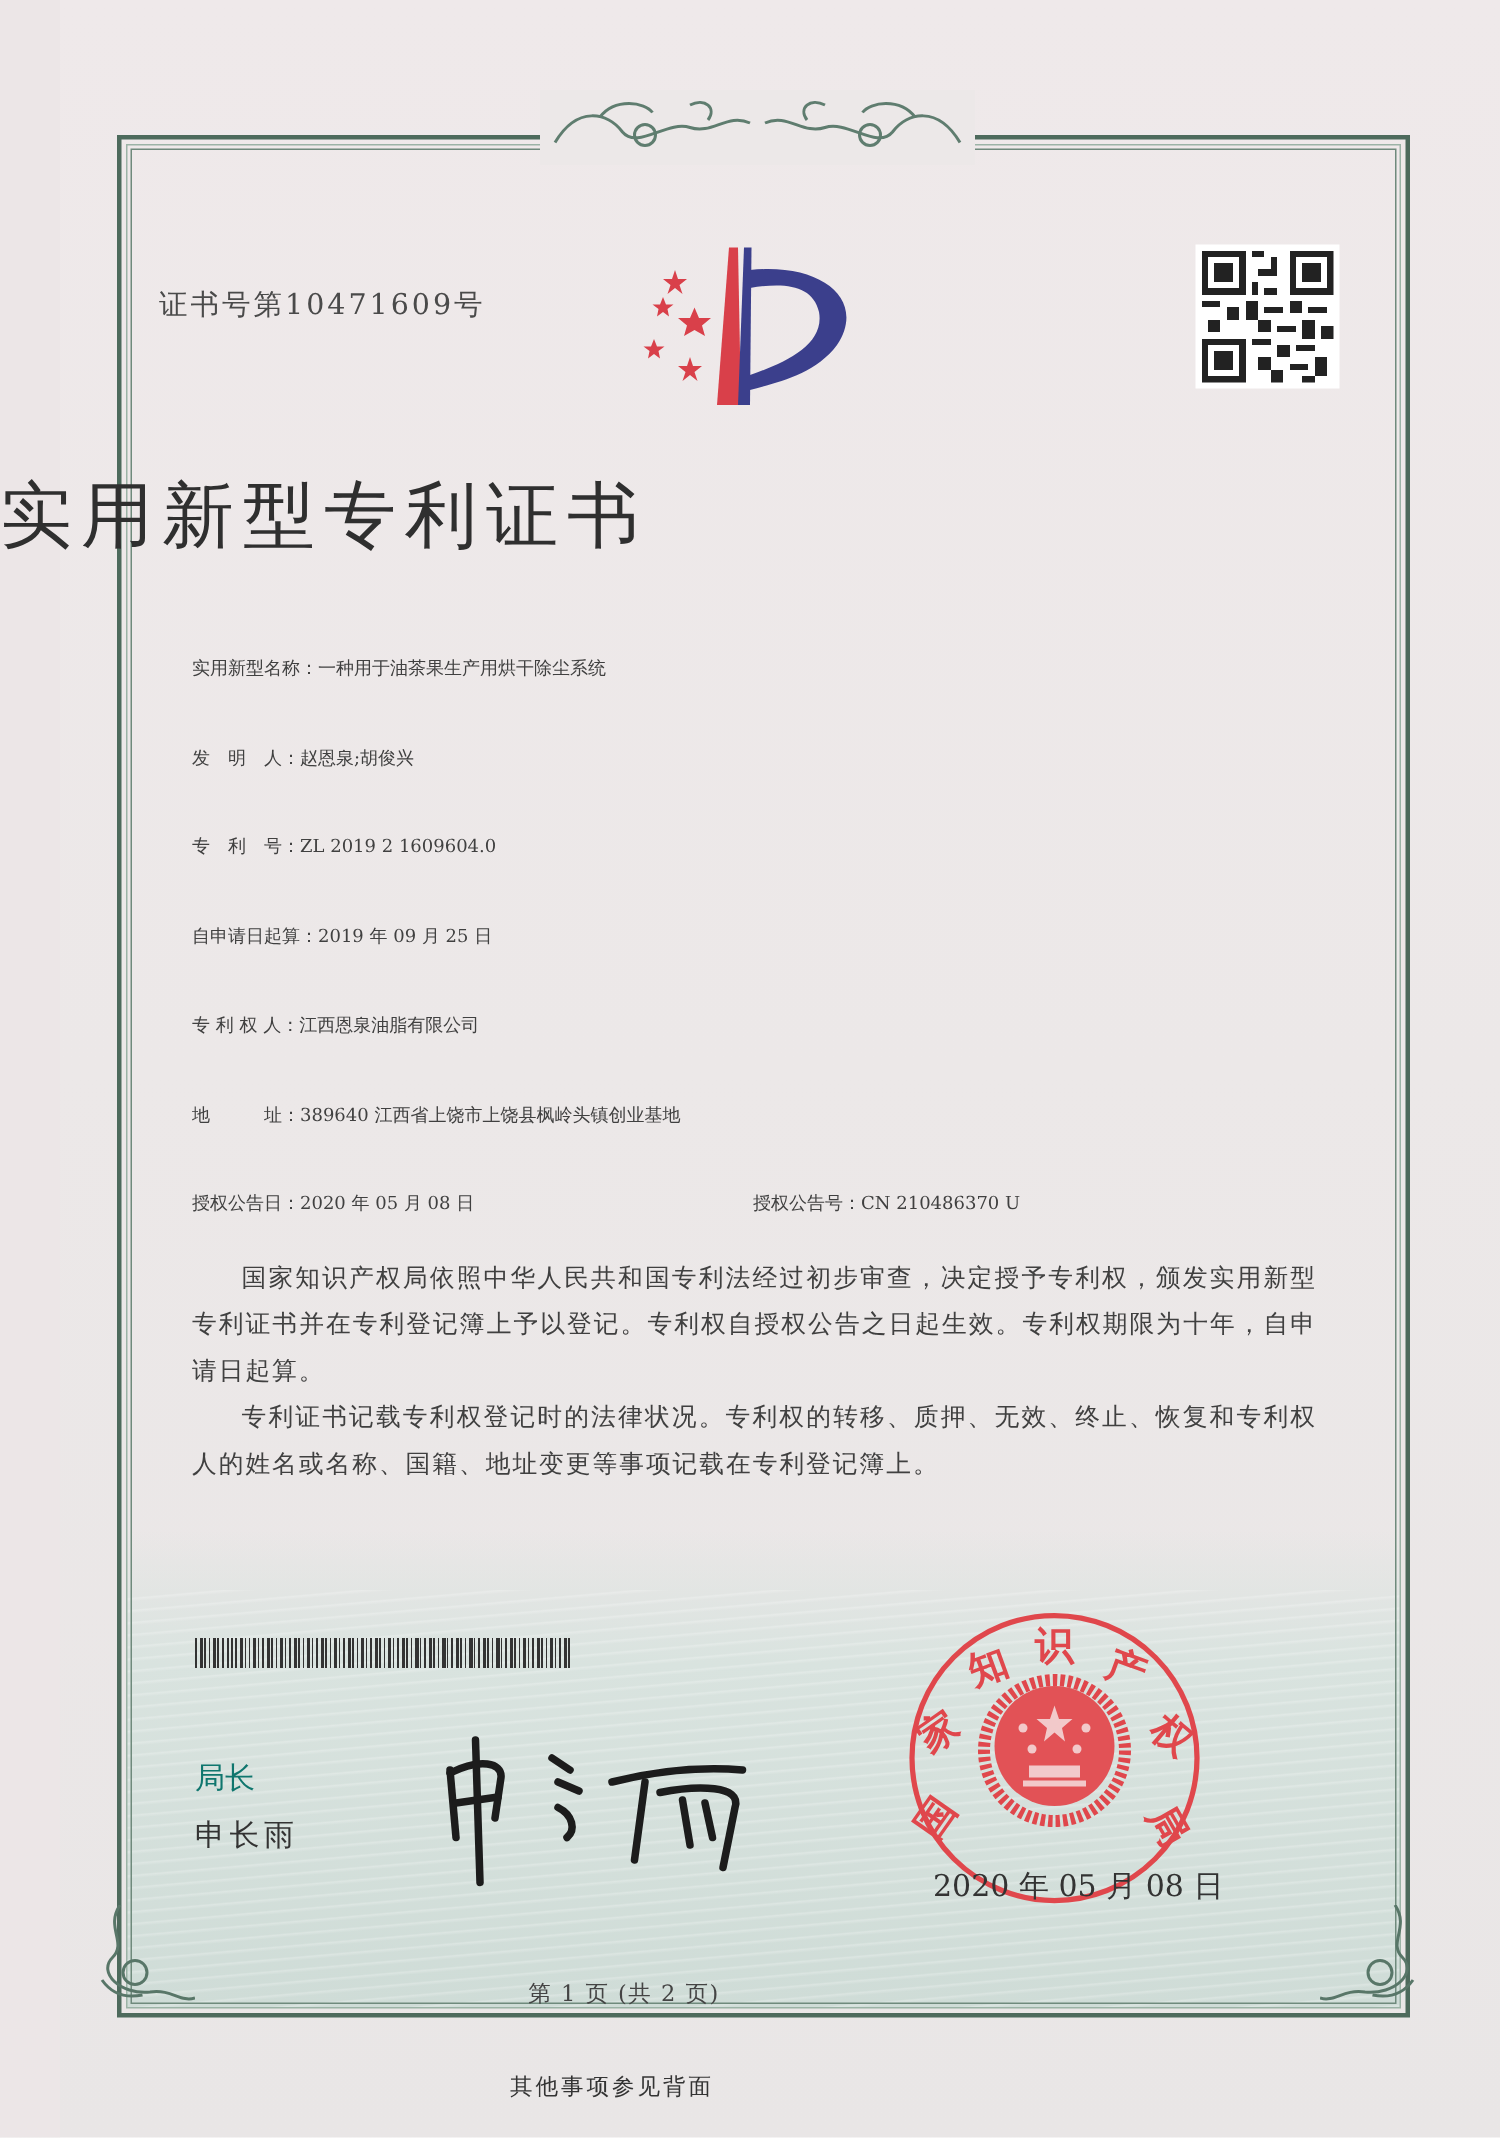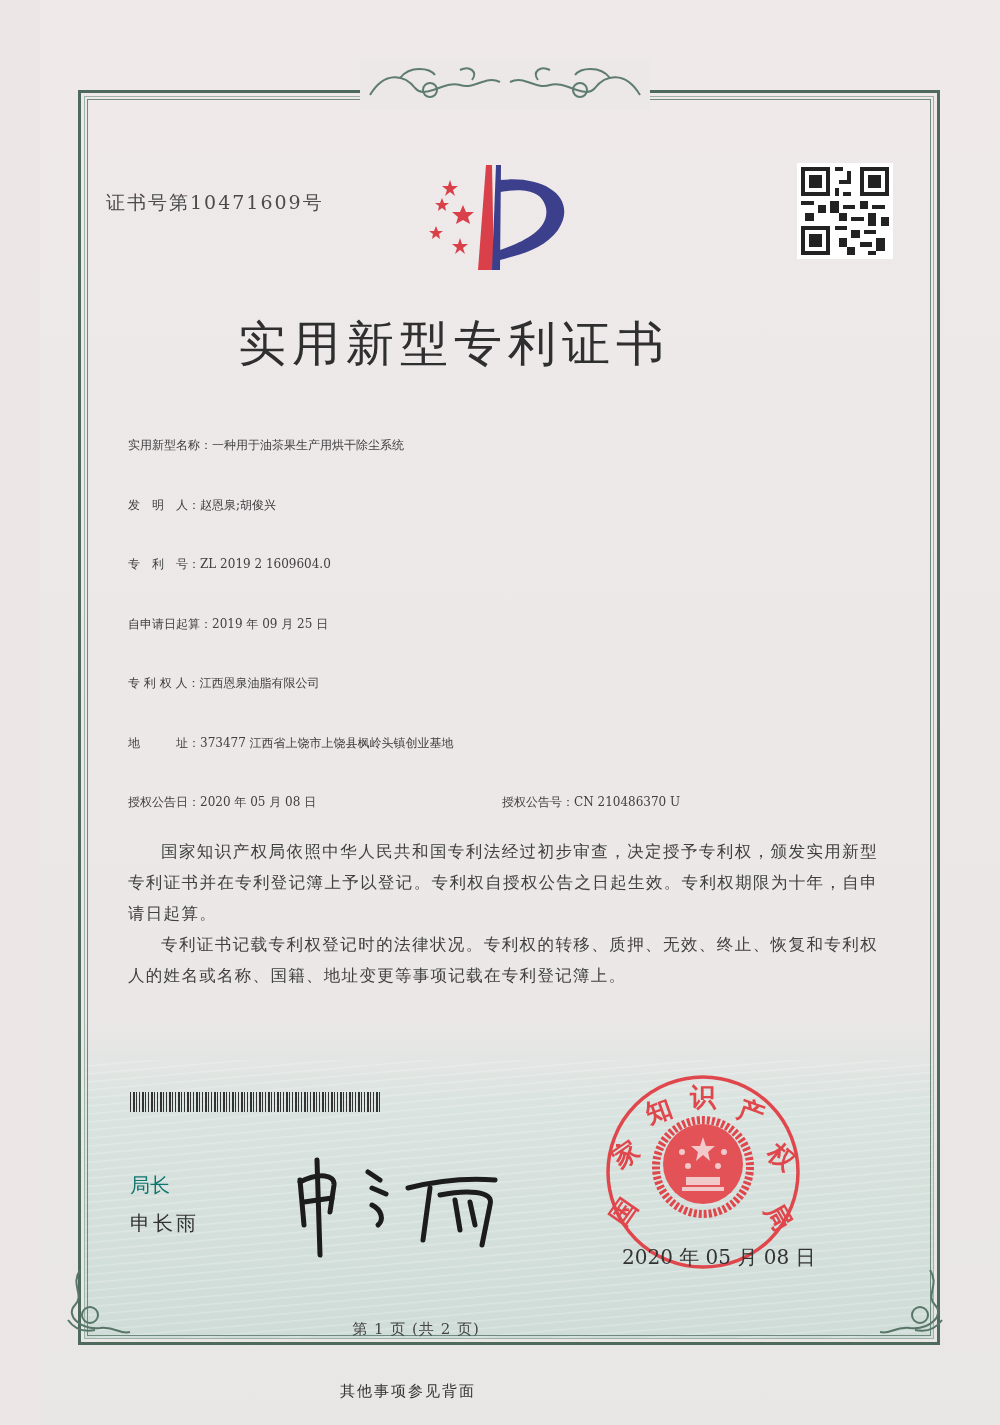--- a/index.html
+++ b/index.html
@@ -43,21 +43,21 @@
   .corner.br { left: 880px; top: 1270px; }
 
   .cert-no {
     position: absolute; left: 106px; top: 166px;
     font-size: 19px; letter-spacing: 2px; color: #4a4a4a; margin-top: 24px;
   }
   .logo { position:absolute; left: 428px; top: 160px; width: 150px; height: 115px; }
   .qr { position:absolute; left: 797px; top: 163px; width: 96px; height: 96px; background:#fff; padding:4px; }
   .title {
     position: absolute; left: 0; width: 908px; top: 312px;
-    text-align: center; font-size: 48px; letter-spacing: 6px; color: #2f2f2f;
+    text-align: left; font-size: 48px; letter-spacing: 6px; color: #2f2f2f;
     font-family: Liberation Serif, serif;
   }
   .field { position: absolute; left: 128px; font-size: 12px; color: #404040; white-space: nowrap; }
   .field .lbl { display:inline-block; }
   .field .val { display:inline-block; }
   .para {
     position: absolute; left: 128px; width: 750px;
     font-size: 16.5px; line-height: 31px; color: #404040; letter-spacing: 1.3px;
     text-indent: 2em; text-align: justify;
   }
@@ -184,21 +184,21 @@
 <div class="field" style="top:556px">
   <span class="lbl">专　利　号：</span><span class="val">ZL 2019 2 1609604.0</span>
 </div>
 <div class="field" style="top:616px">
   <span class="lbl">自申请日起算：</span><span class="val">2019 年 09 月 25 日</span>
 </div>
 <div class="field" style="top:675px">
   <span class="lbl">专 利 权 人：</span><span class="val">江西恩泉油脂有限公司</span>
 </div>
 <div class="field" style="top:735px">
-  <span class="lbl">地　　　址：</span><span class="val">373477 江西省上饶市上饶县枫岭头镇创业基地</span>
+  <span class="lbl">地　　　址：</span><span class="val">389640 江西省上饶市上饶县枫岭头镇创业基地</span>
 </div>
 <div class="field" style="top:794px">
   <span class="lbl">授权公告日：</span><span class="val">2020 年 05 月 08 日</span>
 </div>
 <div class="field" style="top:794px; left:502px">
   <span class="lbl">授权公告号：</span><span class="val">CN 210486370 U</span>
 </div>
 
 <p class="para" style="top:836px">国家知识产权局依照中华人民共和国专利法经过初步审查，决定授予专利权，颁发实用新型专利证书并在专利登记簿上予以登记。专利权自授权公告之日起生效。专利权期限为十年，自申请日起算。</p>
 <p class="para" style="top:929px">专利证书记载专利权登记时的法律状况。专利权的转移、质押、无效、终止、恢复和专利权人的姓名或名称、国籍、地址变更等事项记载在专利登记簿上。</p>

